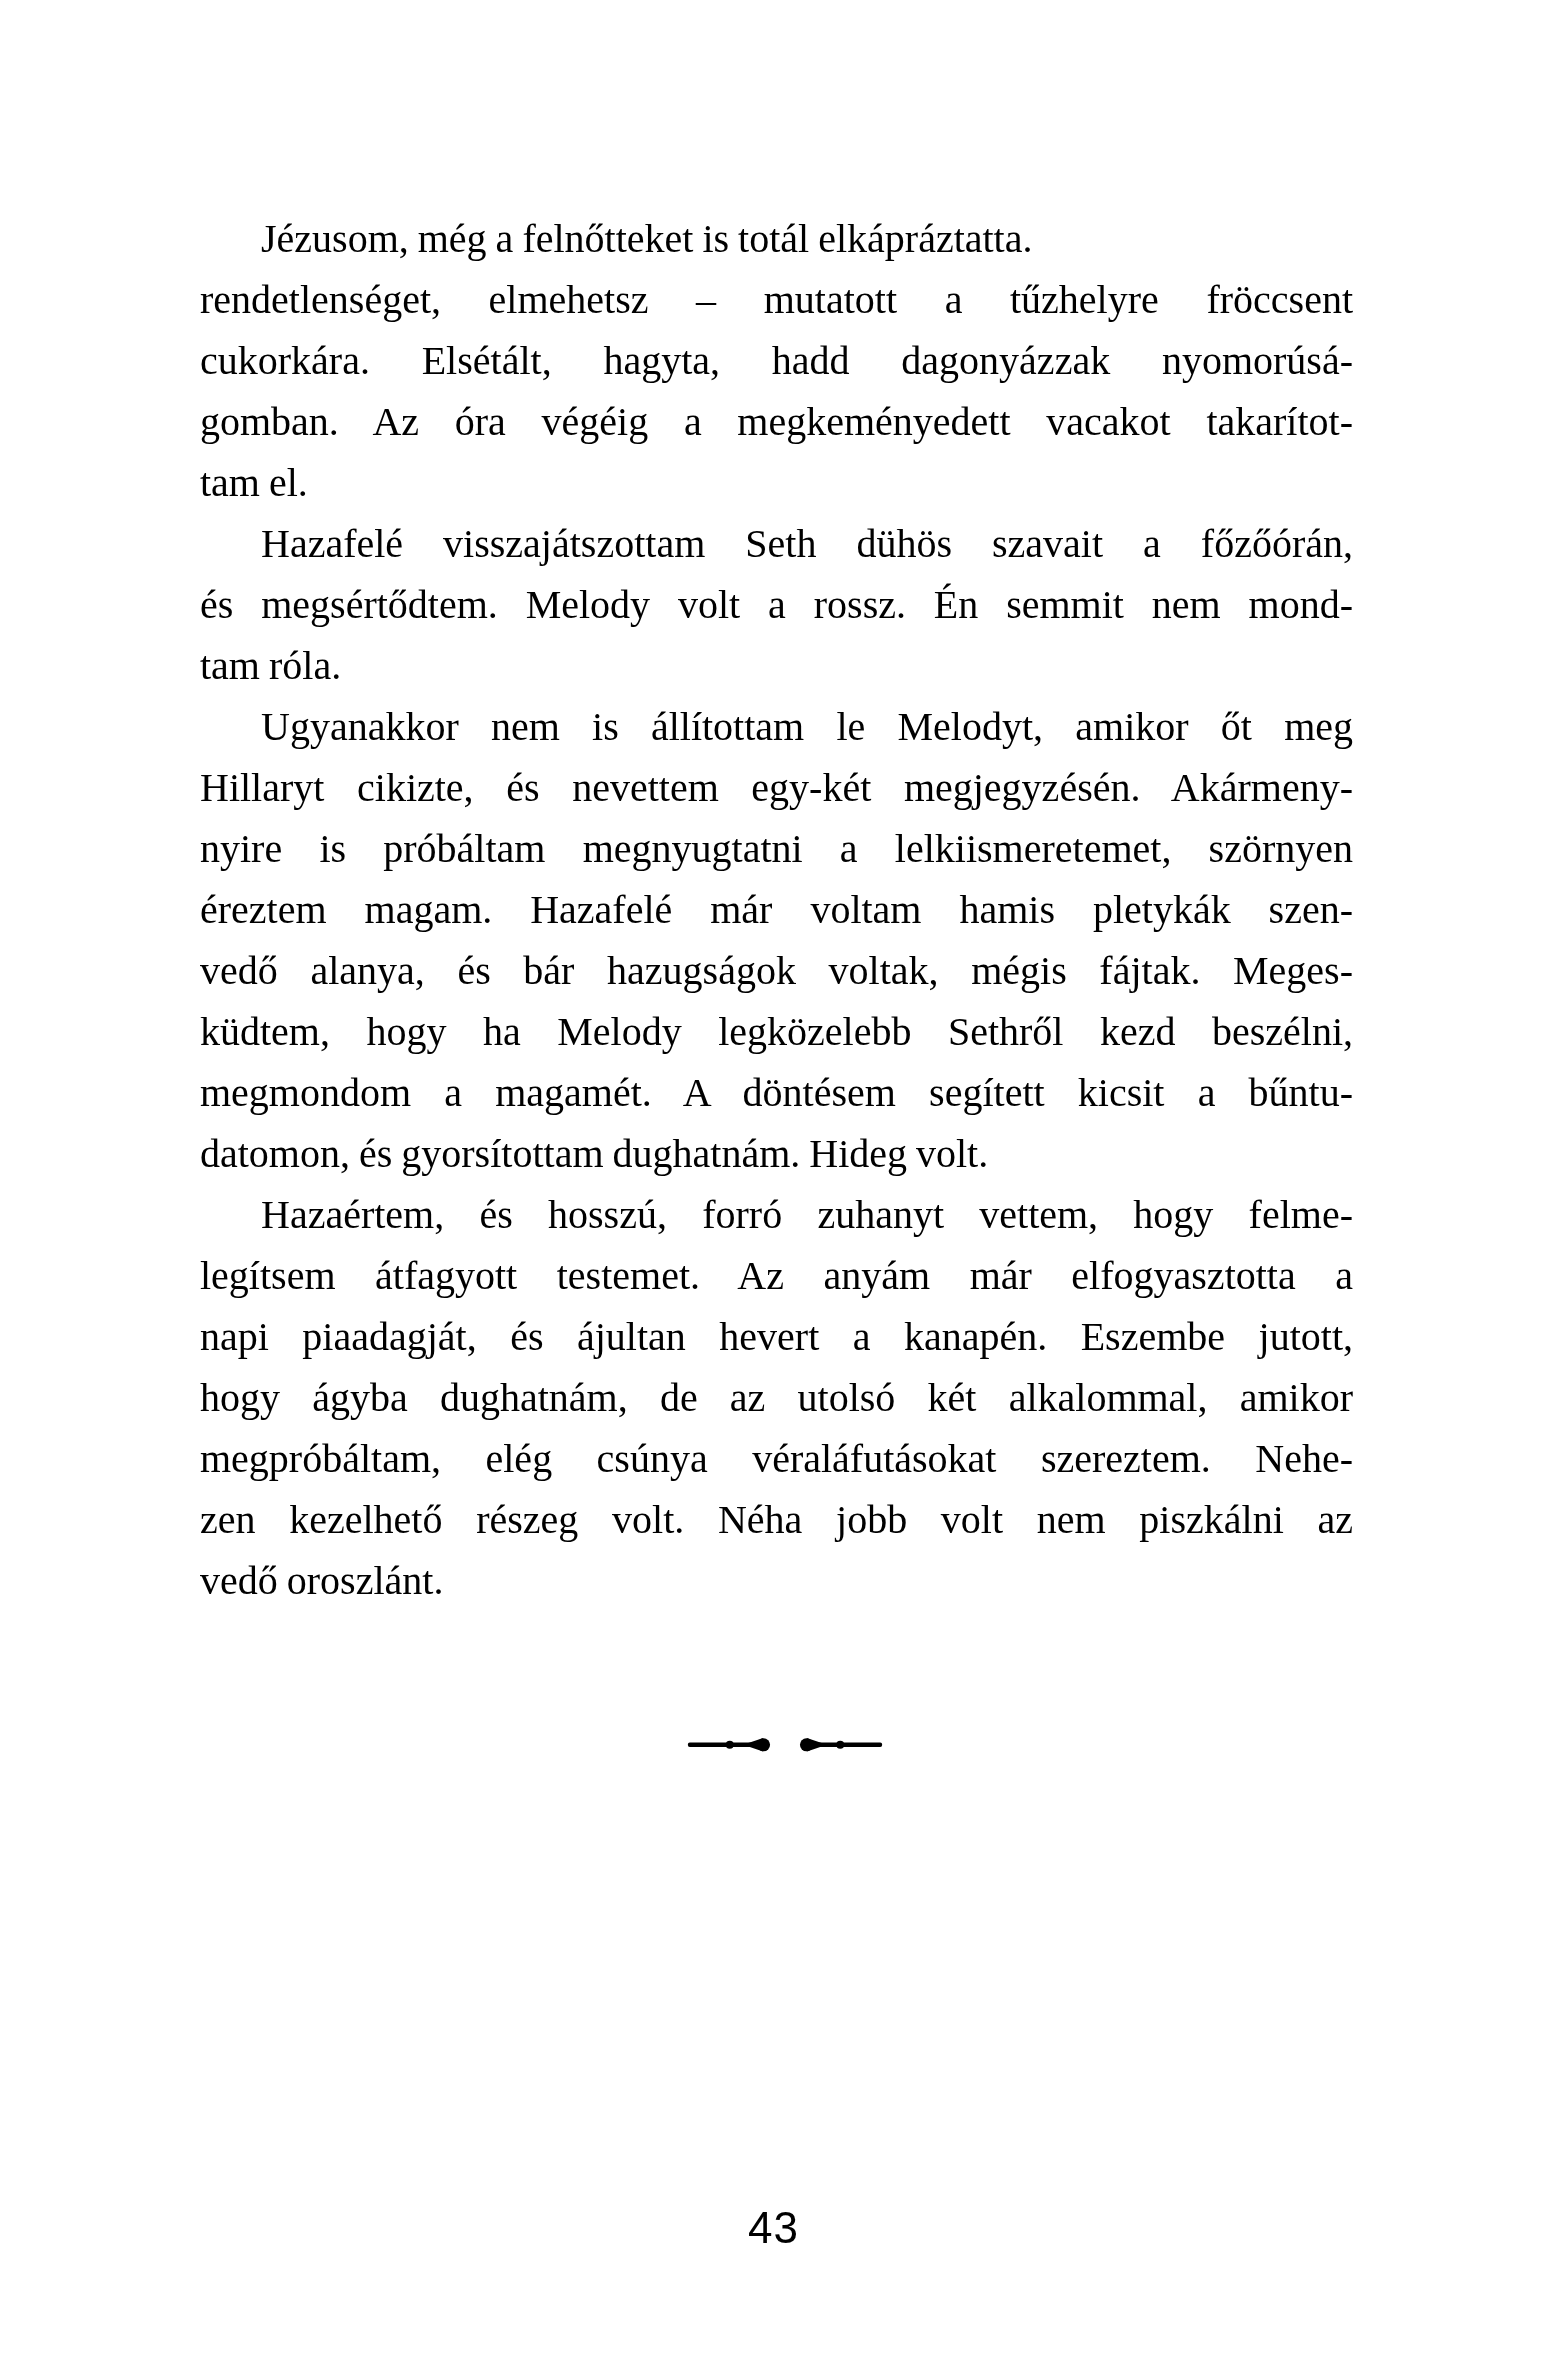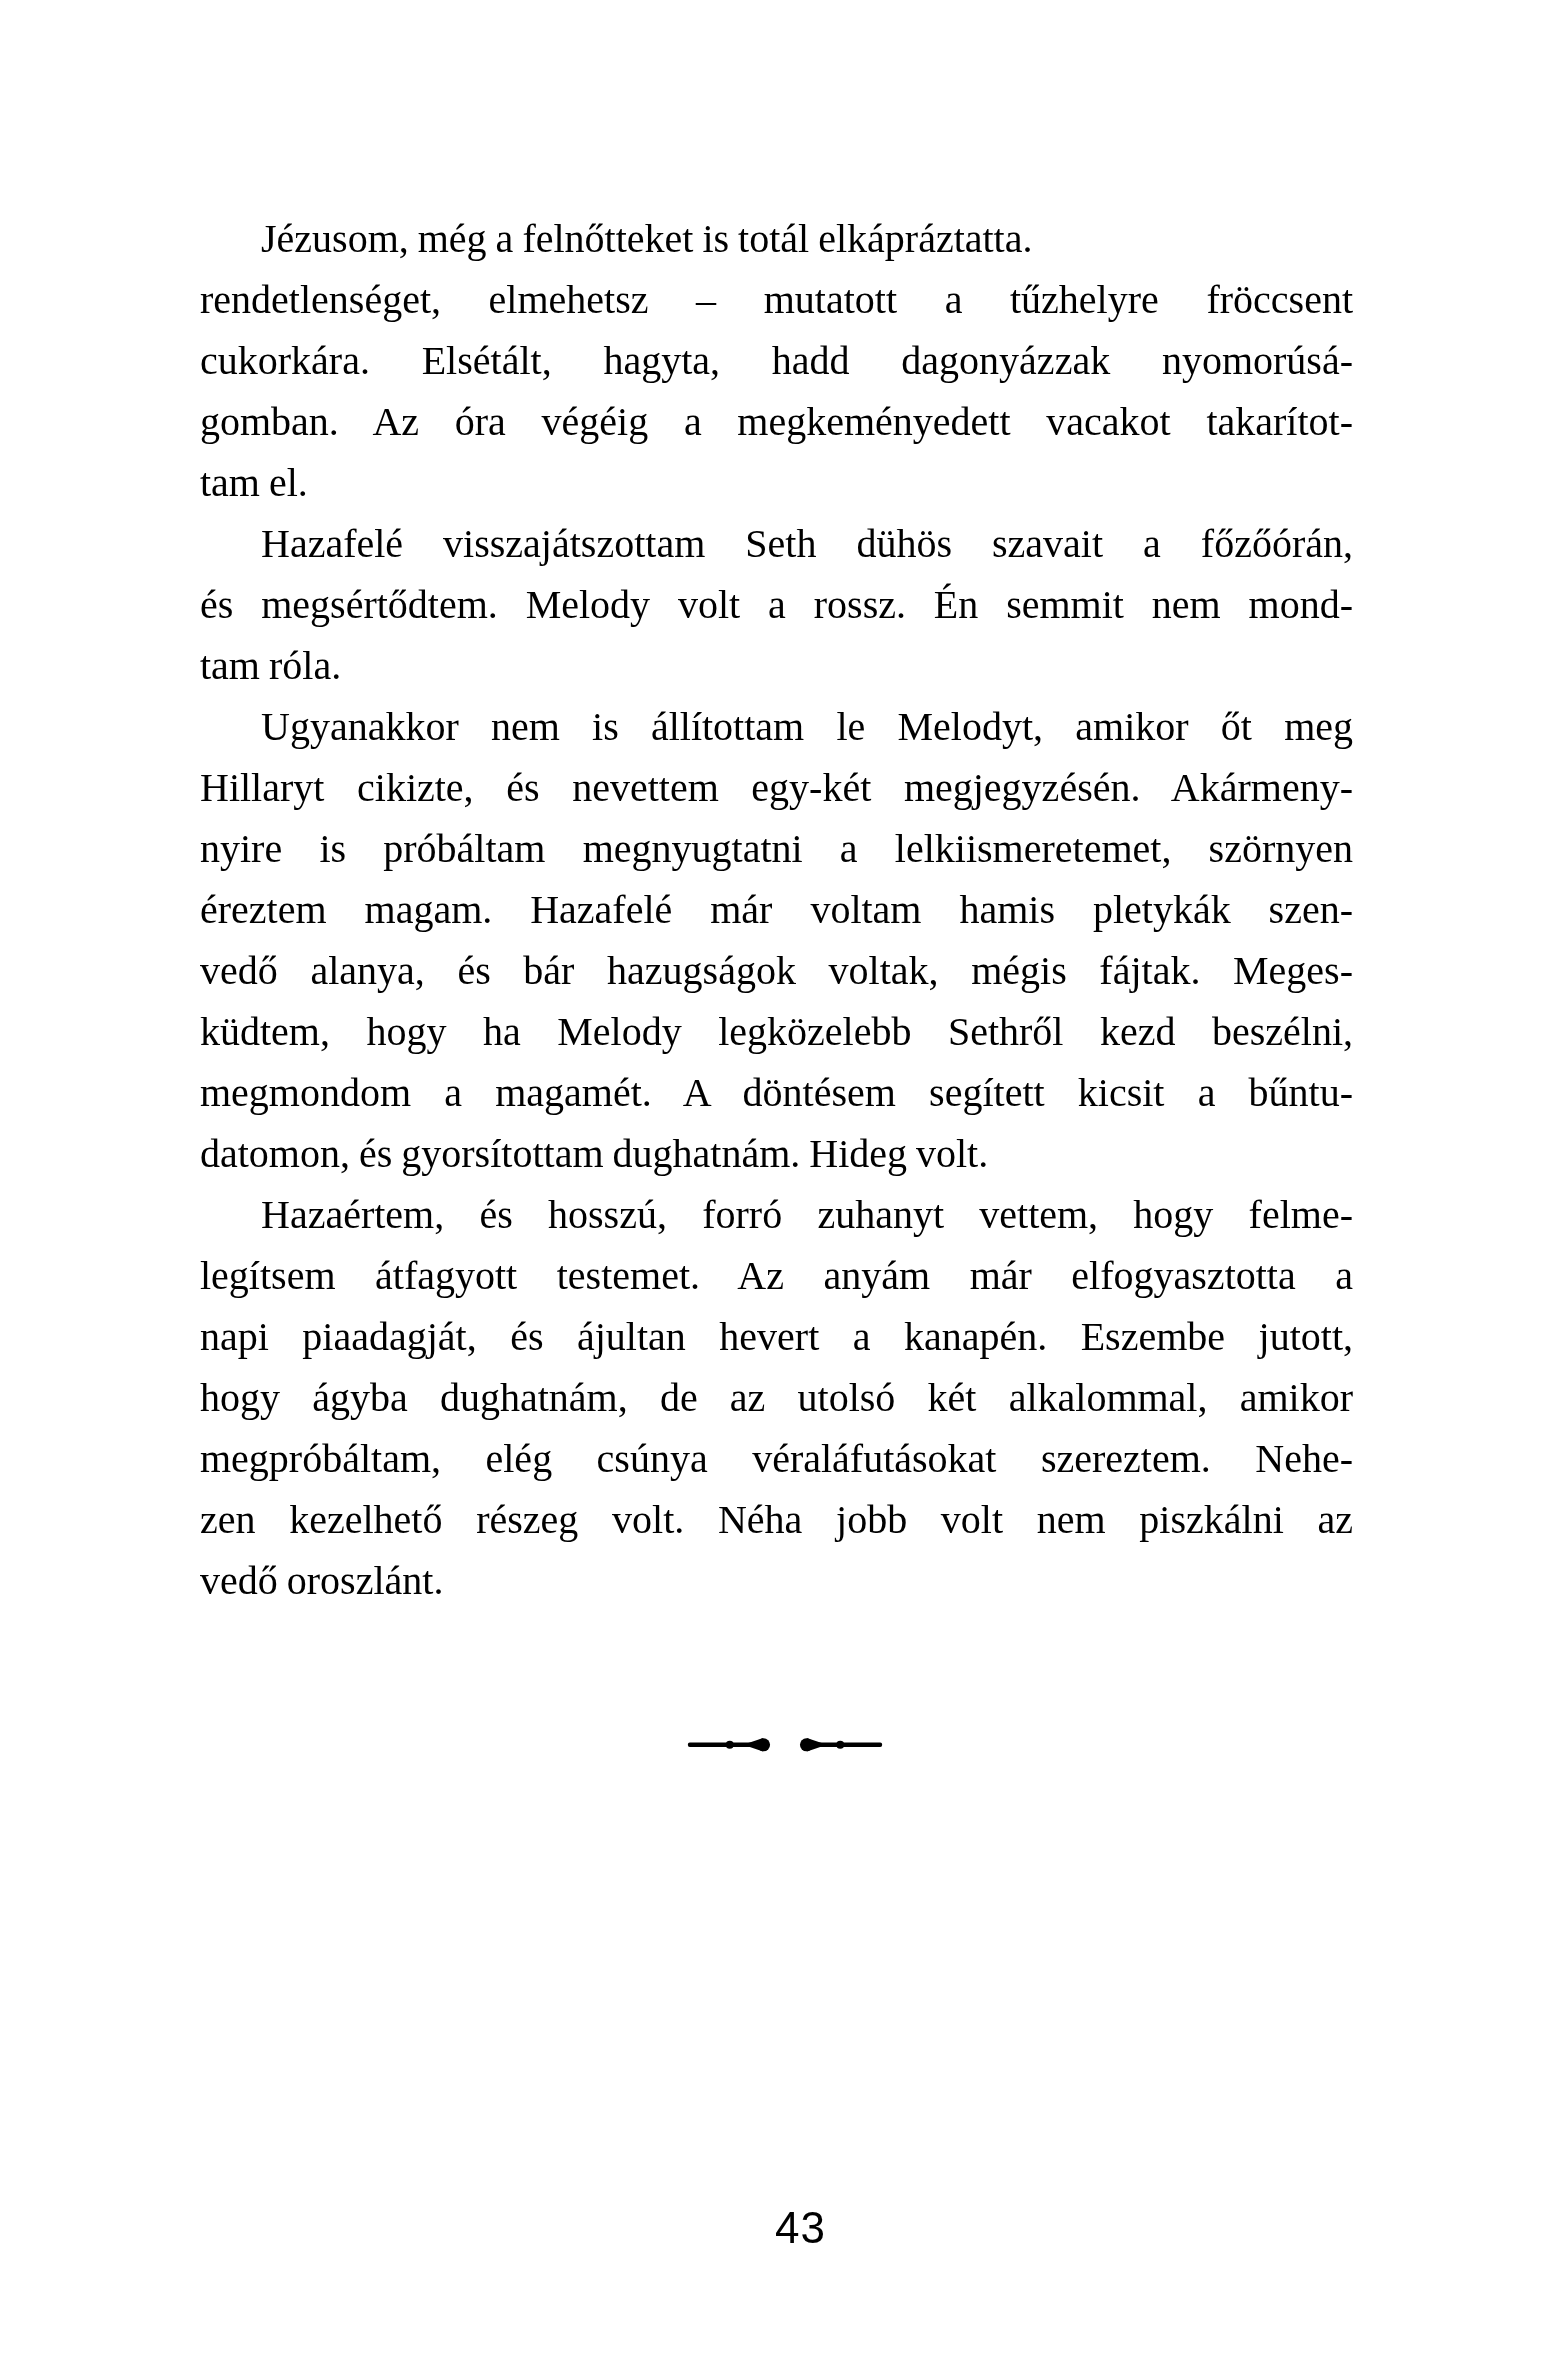--- a/index.html
+++ b/index.html
@@ -48,21 +48,21 @@
     top: 1735px;
     width: 1153px;
     display: flex;
     justify-content: center;
   }
   .divider svg {
     display: block;
   }
   .page-number {
     position: absolute;
-    left: 224px;
+    left: 197px;
     top: 2206px;
     width: 1153px;
     text-align: center;
     font-family: "Liberation Sans", sans-serif;
     font-size: 44px;
     line-height: 1;
     letter-spacing: 1px;
   }
 </style>
 </head>

